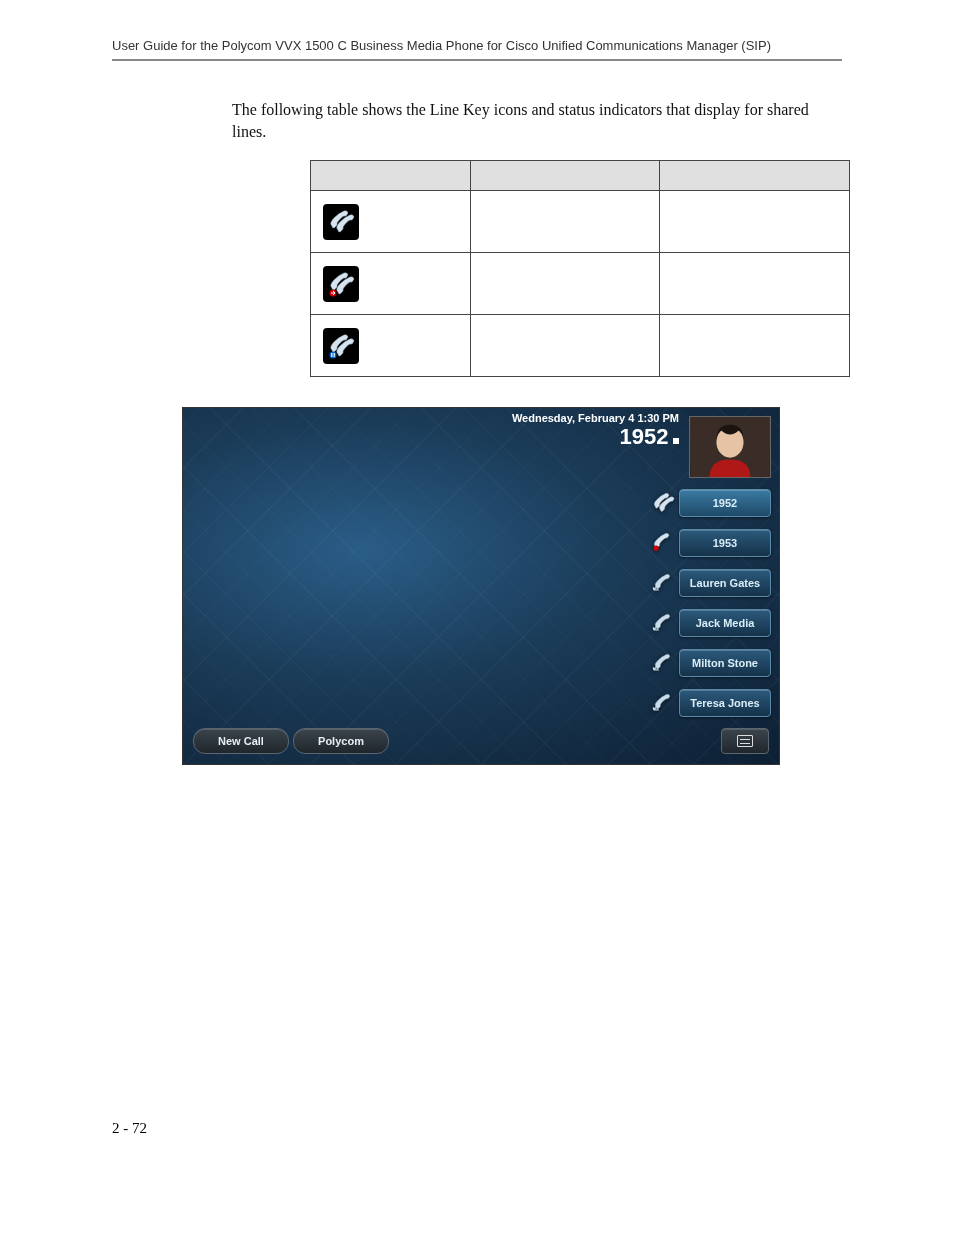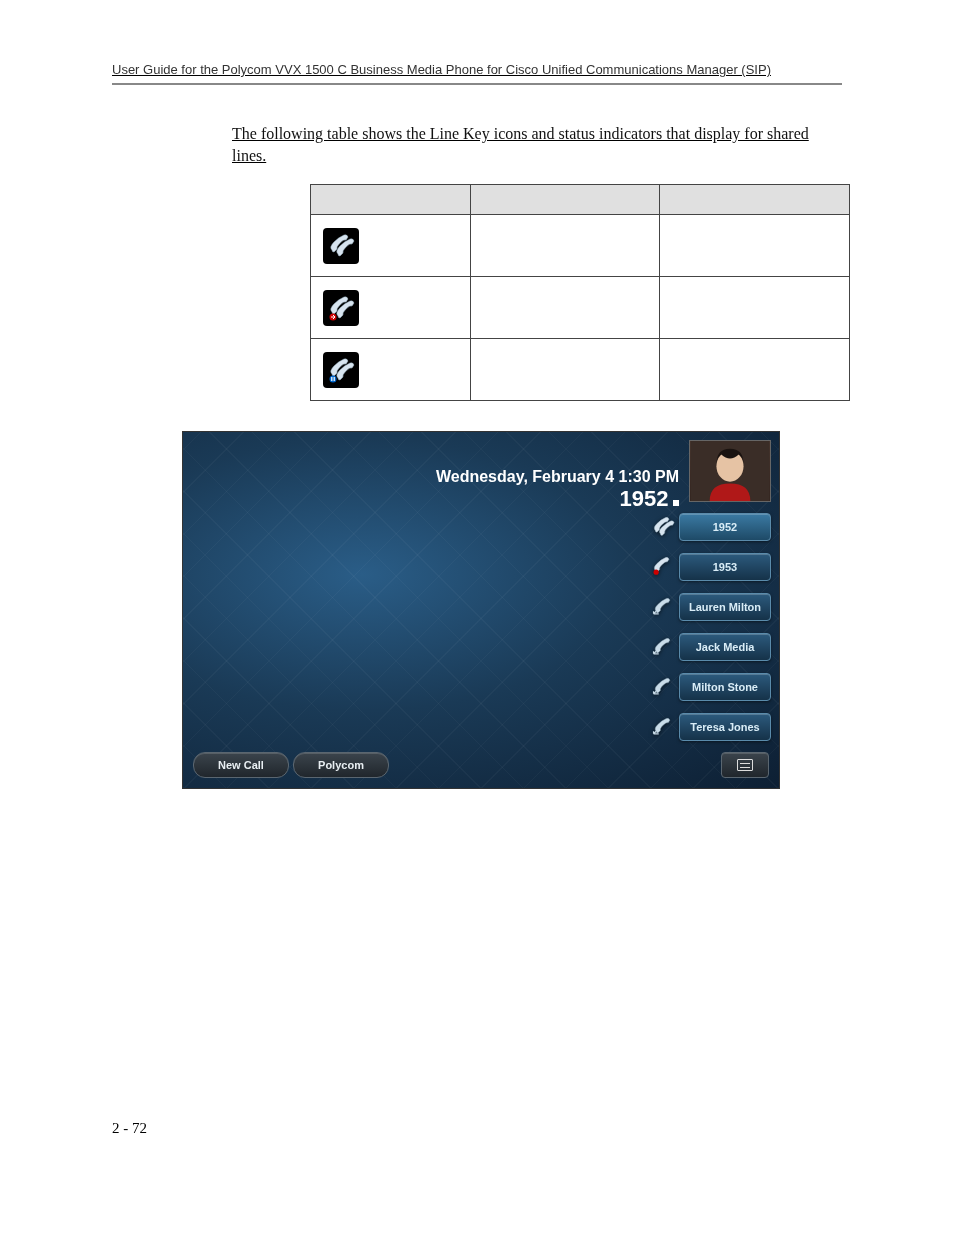--- a/index.html
+++ b/index.html
@@ -5,22 +5,21 @@
   * { box-sizing: border-box; margin: 0; padding: 0; }
   body {
     width: 954px;
     height: 1235px;
     background: #ffffff;
     font-family: Georgia, 'Times New Roman', serif;
     color: #000;
     position: relative;
   }
   .page {
-    padding: 62px 112px 0 112px;
-    text-decoration: underline;
+    padding: 38px 112px 0 112px;
   }
   .header-line {
     font-family: Arial, Helvetica, sans-serif;
     font-size: 13px;
     color: #333;
     padding-bottom: 6px;
     border-bottom: 2px solid #888;
     margin-bottom: 38px;
   }
   .body-text {
@@ -80,21 +79,21 @@
       repeating-linear-gradient(45deg, rgba(255,255,255,0.03) 0 1px, transparent 1px 30px),
       repeating-linear-gradient(-45deg, rgba(255,255,255,0.03) 0 1px, transparent 1px 30px);
   }
   .phone-topbar {
     position: absolute;
     top: 4px; left: 0; right: 100px;
     text-align: right;
     color: #fff;
     font-weight: bold;
   }
-  .phone-date { font-size: 16px; margin-top: 32px; }
+  .phone-date { font-size: 11px; }
   .phone-line-number { font-size: 22px; font-weight: bold; margin-top: -2px; }
   .phone-line-tick {
     display:inline-block; width:6px; height:6px; background:#fff;
   }
 
   .avatar {
     position: absolute;
     top: 8px; right: 8px;
     width: 82px; height: 62px;
     background: linear-gradient(#5a4238, #2b1a15);
@@ -308,21 +307,21 @@
             </svg>
         </span>
         <span class="side-key-label">1953</span>
       </div>
       <div class="side-key">
         <span class="side-key-icon">
           <svg viewBox="0 0 28 28" width="24" height="24">
               <use href="#contact-handset"></use>
             </svg>
         </span>
-        <span class="side-key-label">Lauren Milton</span>
+        <span class="side-key-label">Lauren Gates</span>
       </div>
       <div class="side-key">
         <span class="side-key-icon">
           <svg viewBox="0 0 28 28" width="24" height="24">
               <use href="#contact-handset"></use>
             </svg>
         </span>
         <span class="side-key-label">Jack Media</span>
       </div>
       <div class="side-key">

